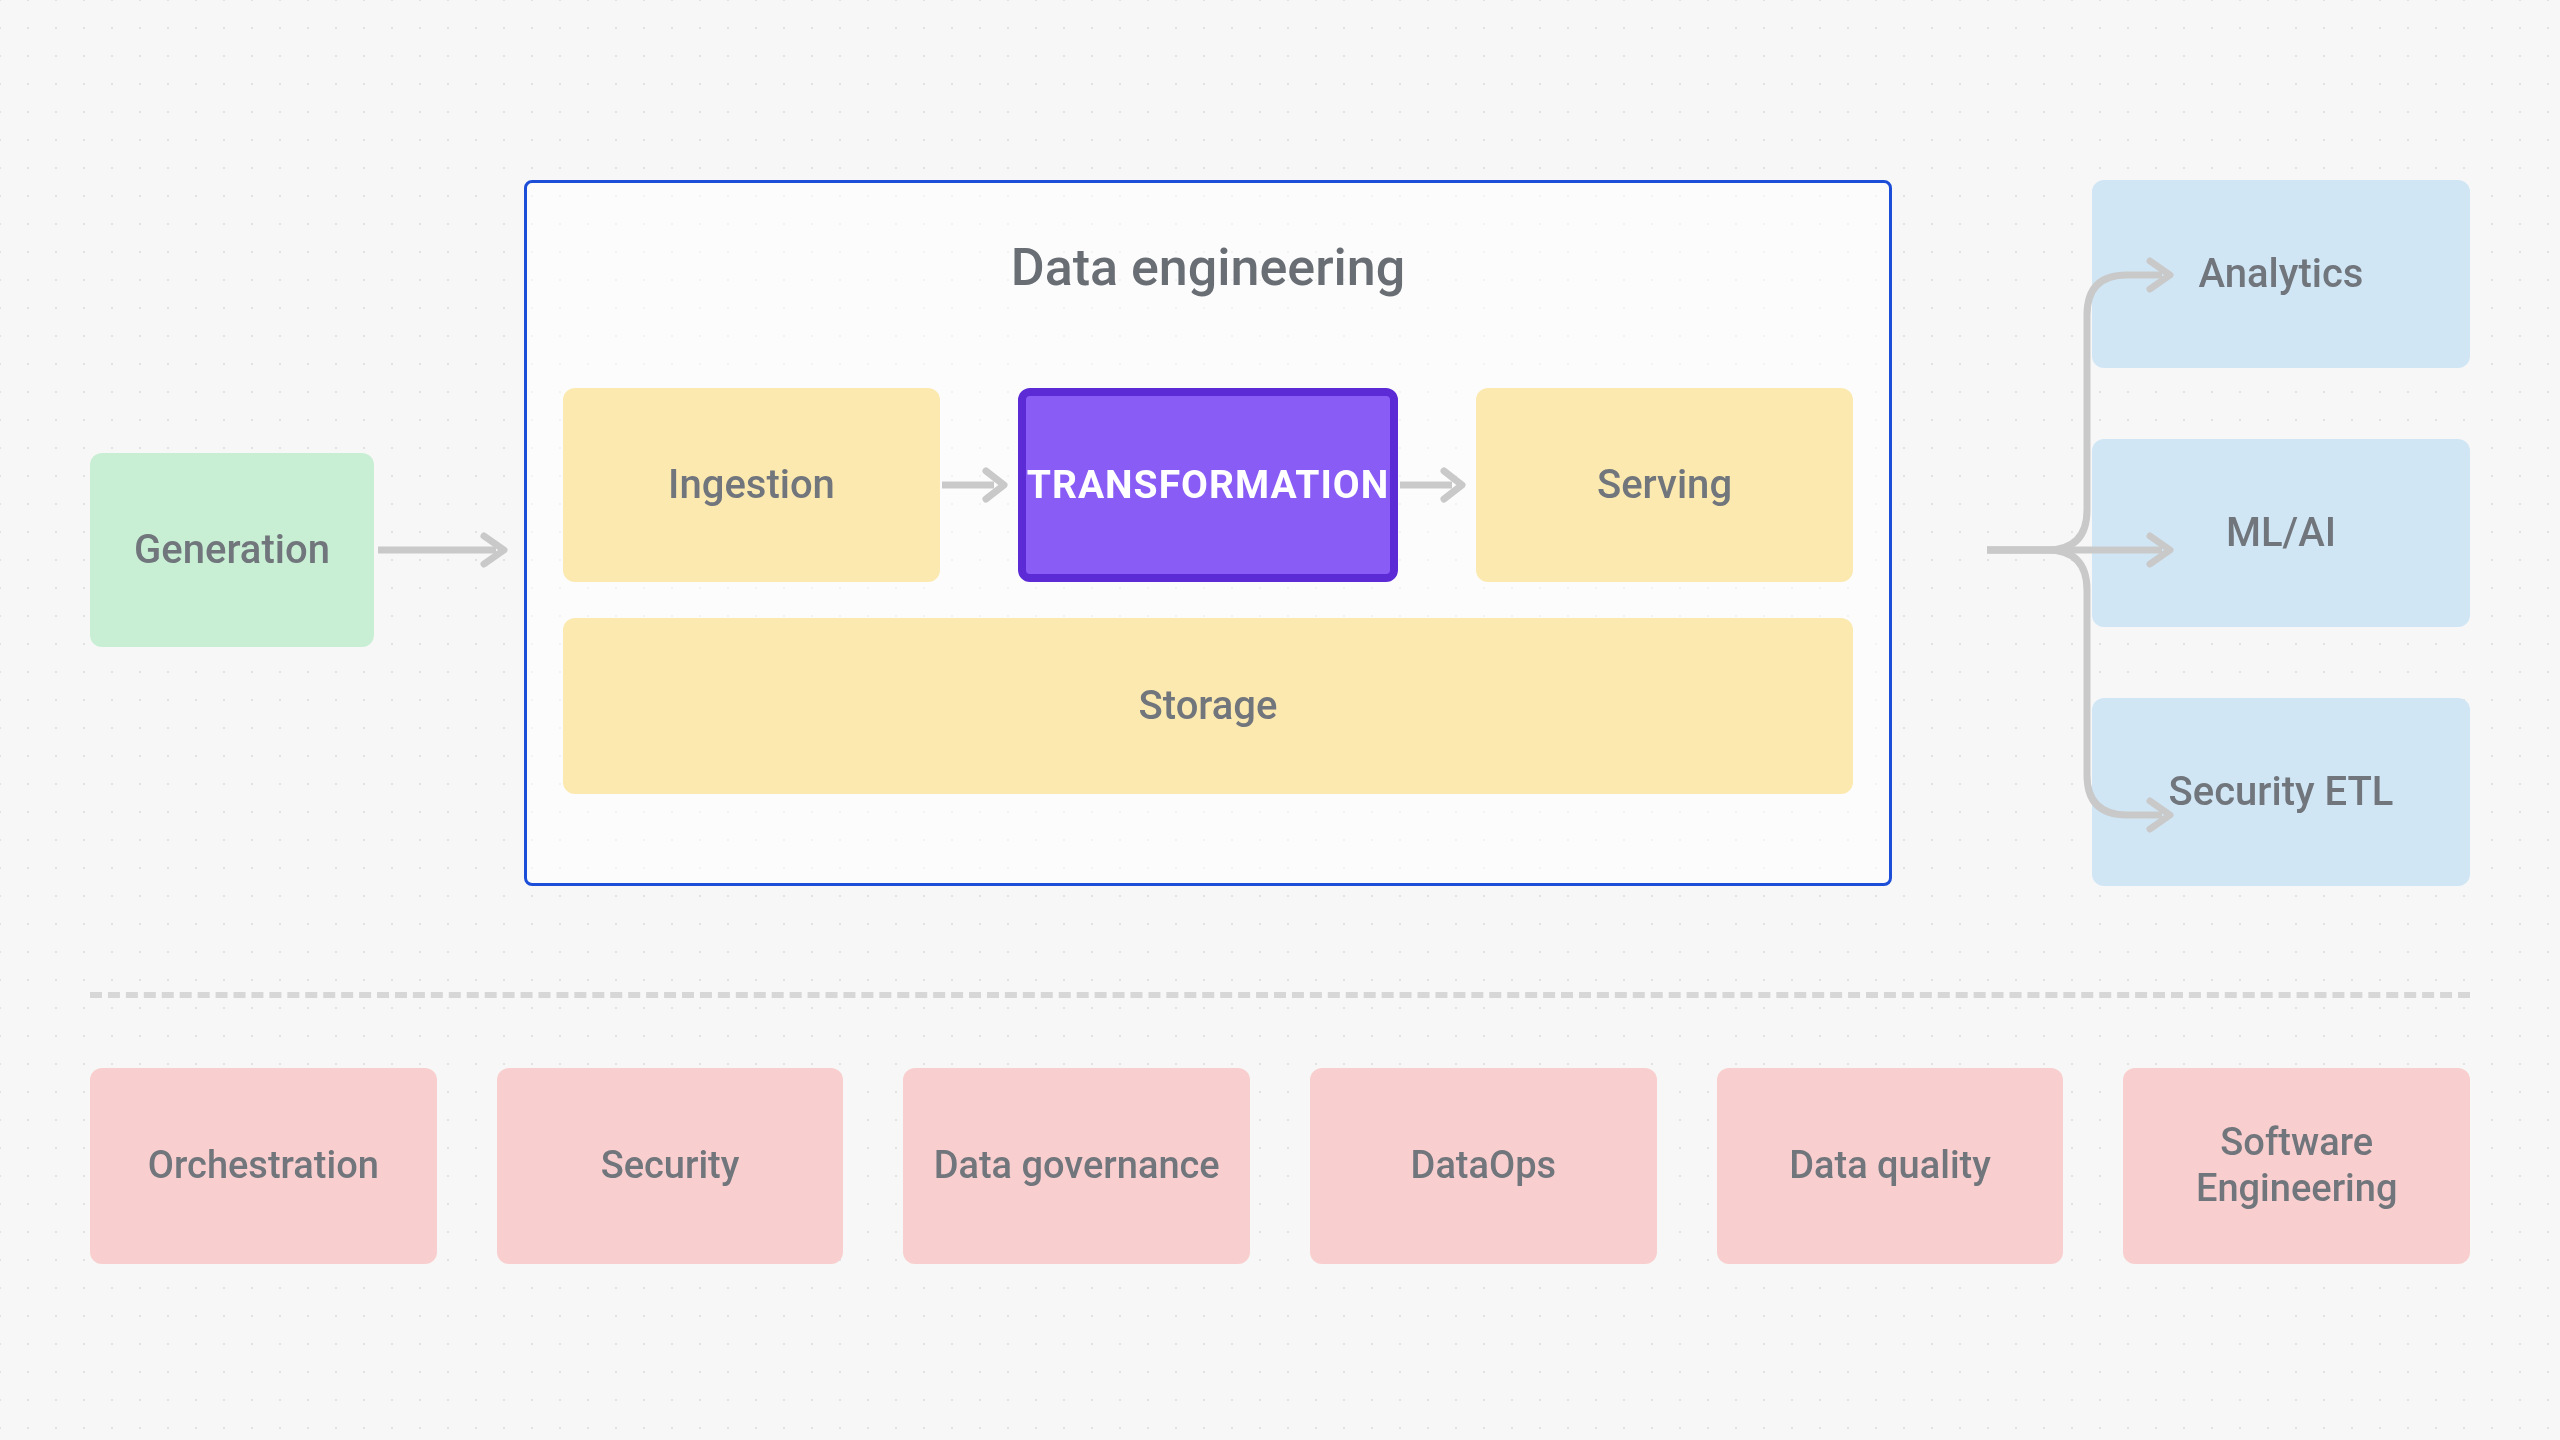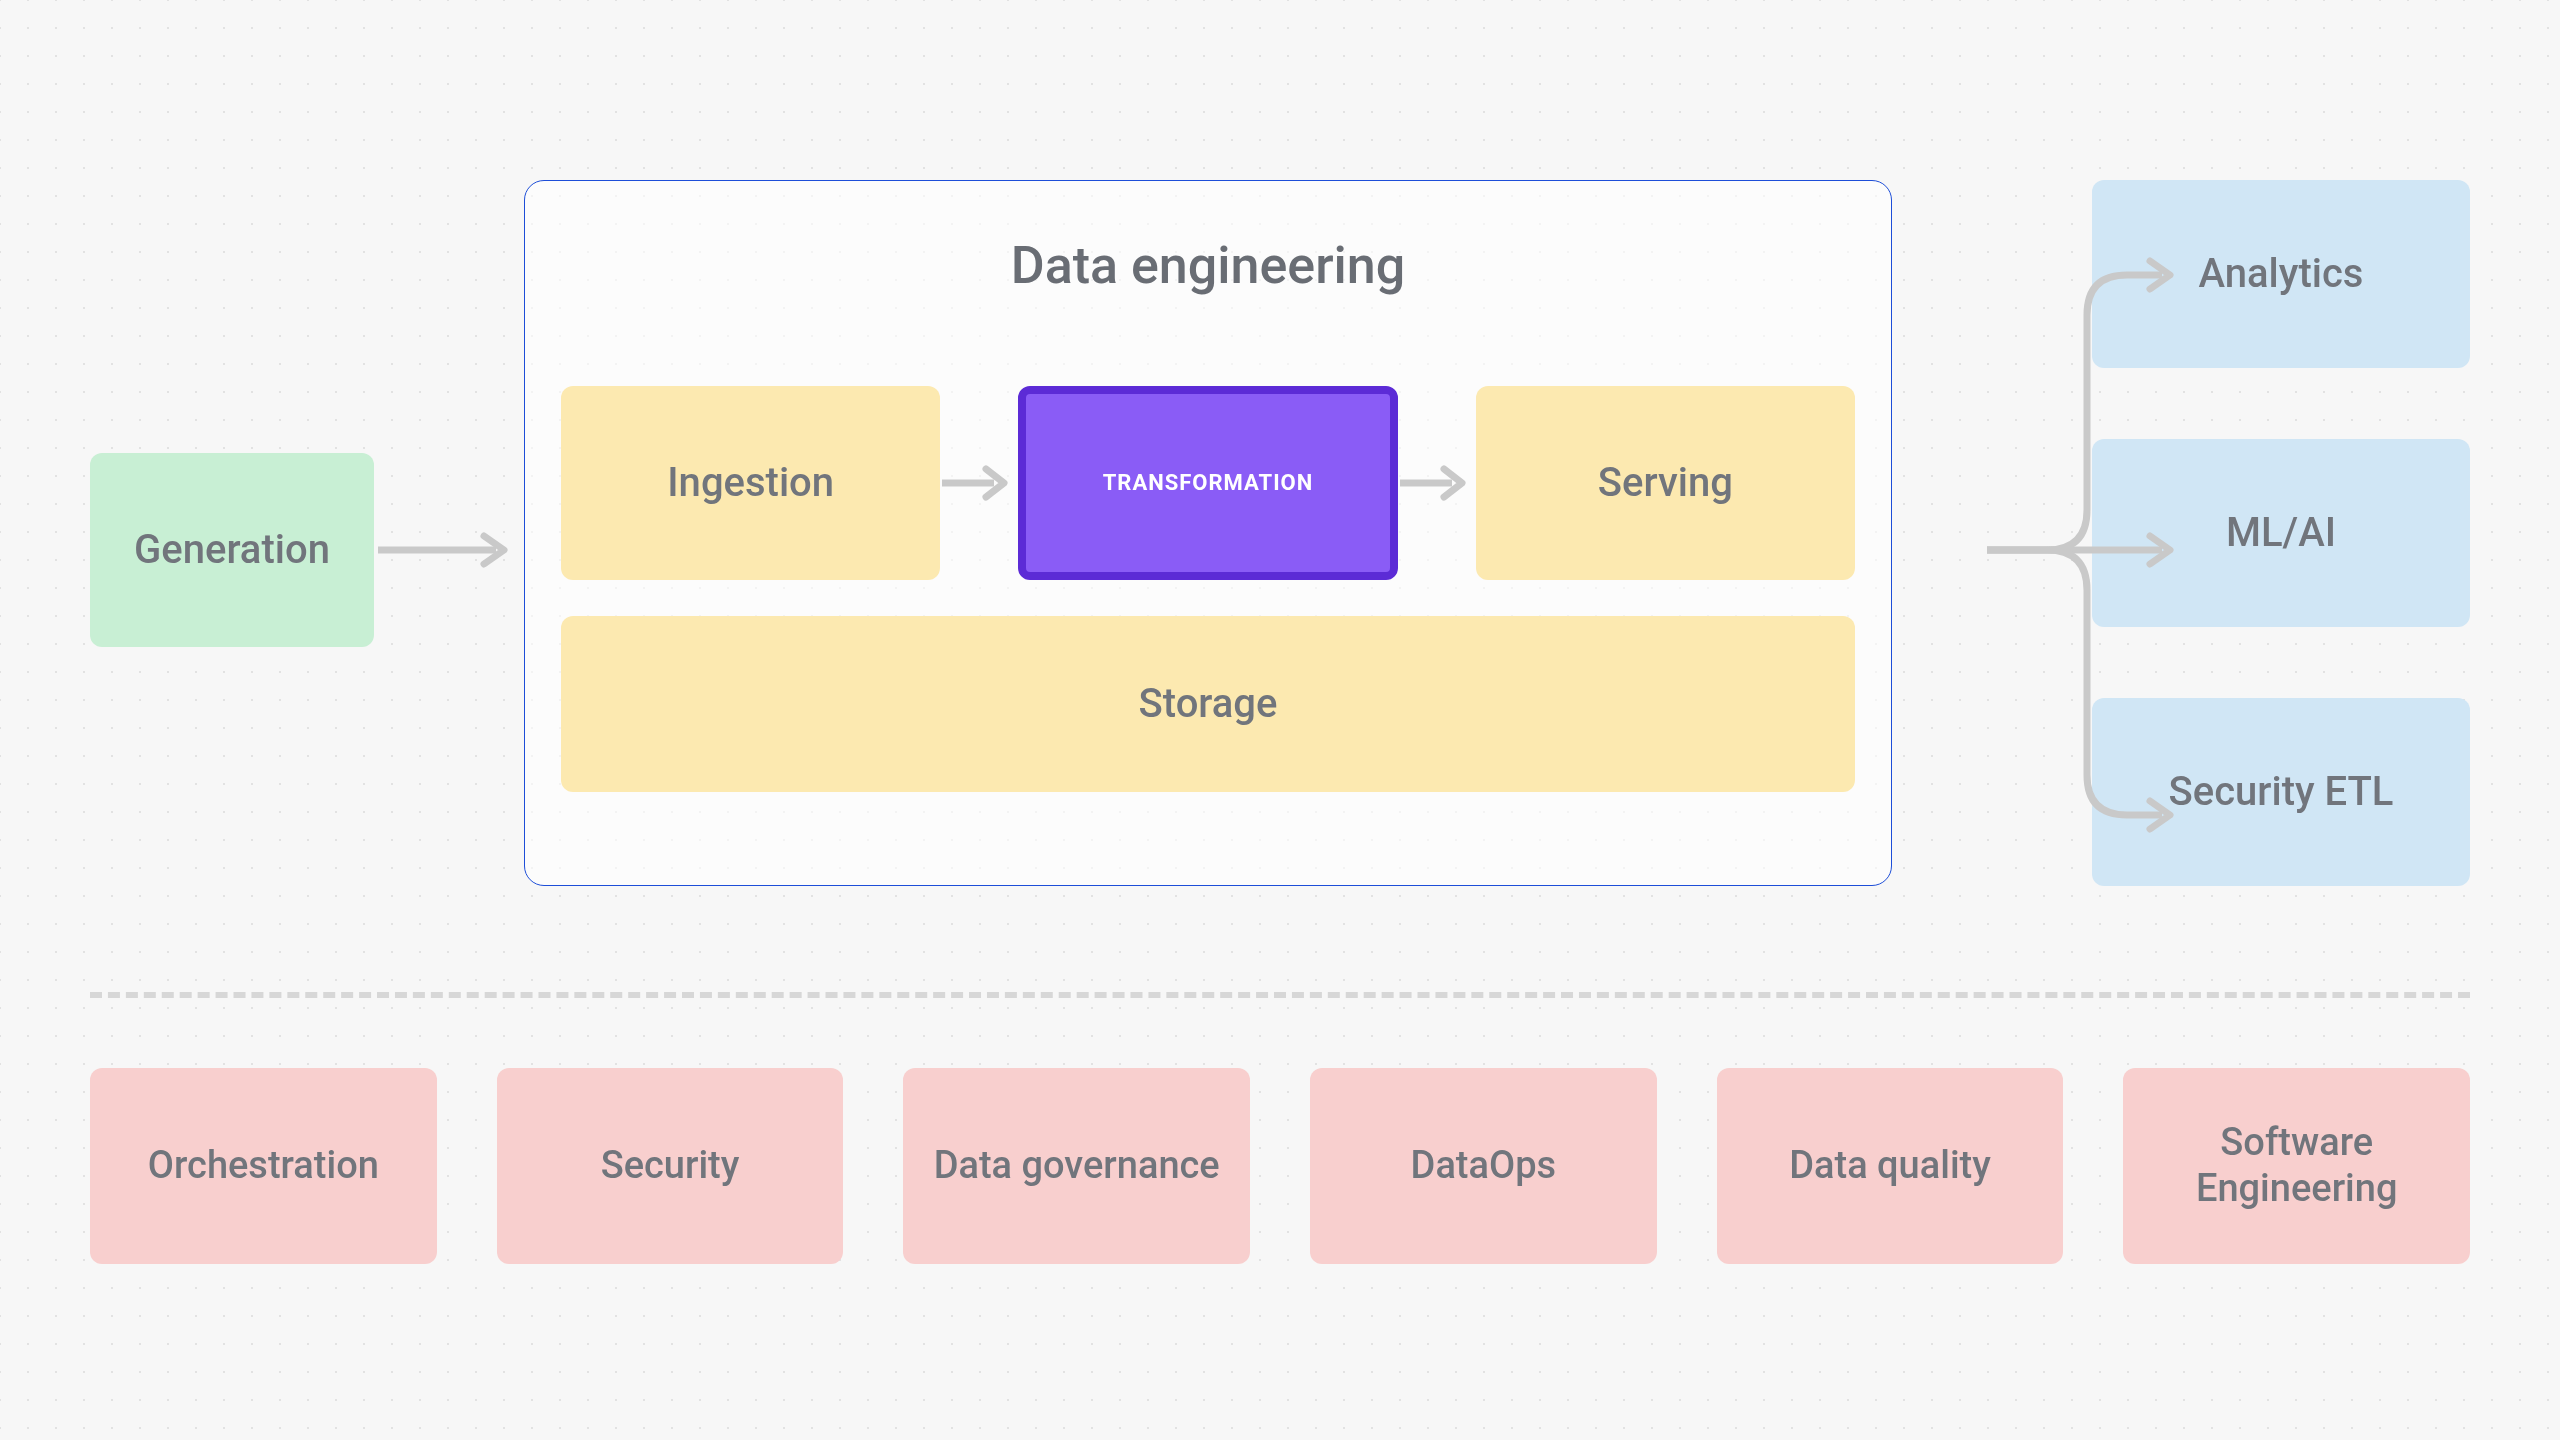--- a/index.html
+++ b/index.html
@@ -49,22 +49,22 @@
     background: #c8efd4;
   }
   #generation {
     width: 378px;
     height: 194px;
     margin-top: 273px;
   }
 
   
   .de-frame {
-    border: 1px solid #1d4ed8;
-    border-radius: 20px;
+    border: 3px solid #1d4ed8;
+    border-radius: 8px;
     background: rgba(255,255,255,0.6);
     padding: 30px 36px 36px 36px;
     width: 1368px;
     position: relative;
   }
   .de-title {
     font-size: 52px;
     font-weight: 500;
     color: #696d74;
     text-align: center;
@@ -83,21 +83,21 @@
   .de-stage {
     width: 380px;
     height: 194px;
   }
   .highlight {
     background: #8a5cf6;
     border: 8px solid #5c2bd6;
     color: #ffffff;
     font-weight: 700;
     letter-spacing: 1px;
-    font-size: 22px;
+    font-size: 39px;
   }
   .storage {
     margin-top: 36px;
     width: 100%;
     height: 176px;
   }
 
   
   .outputs {
     display: flex;

